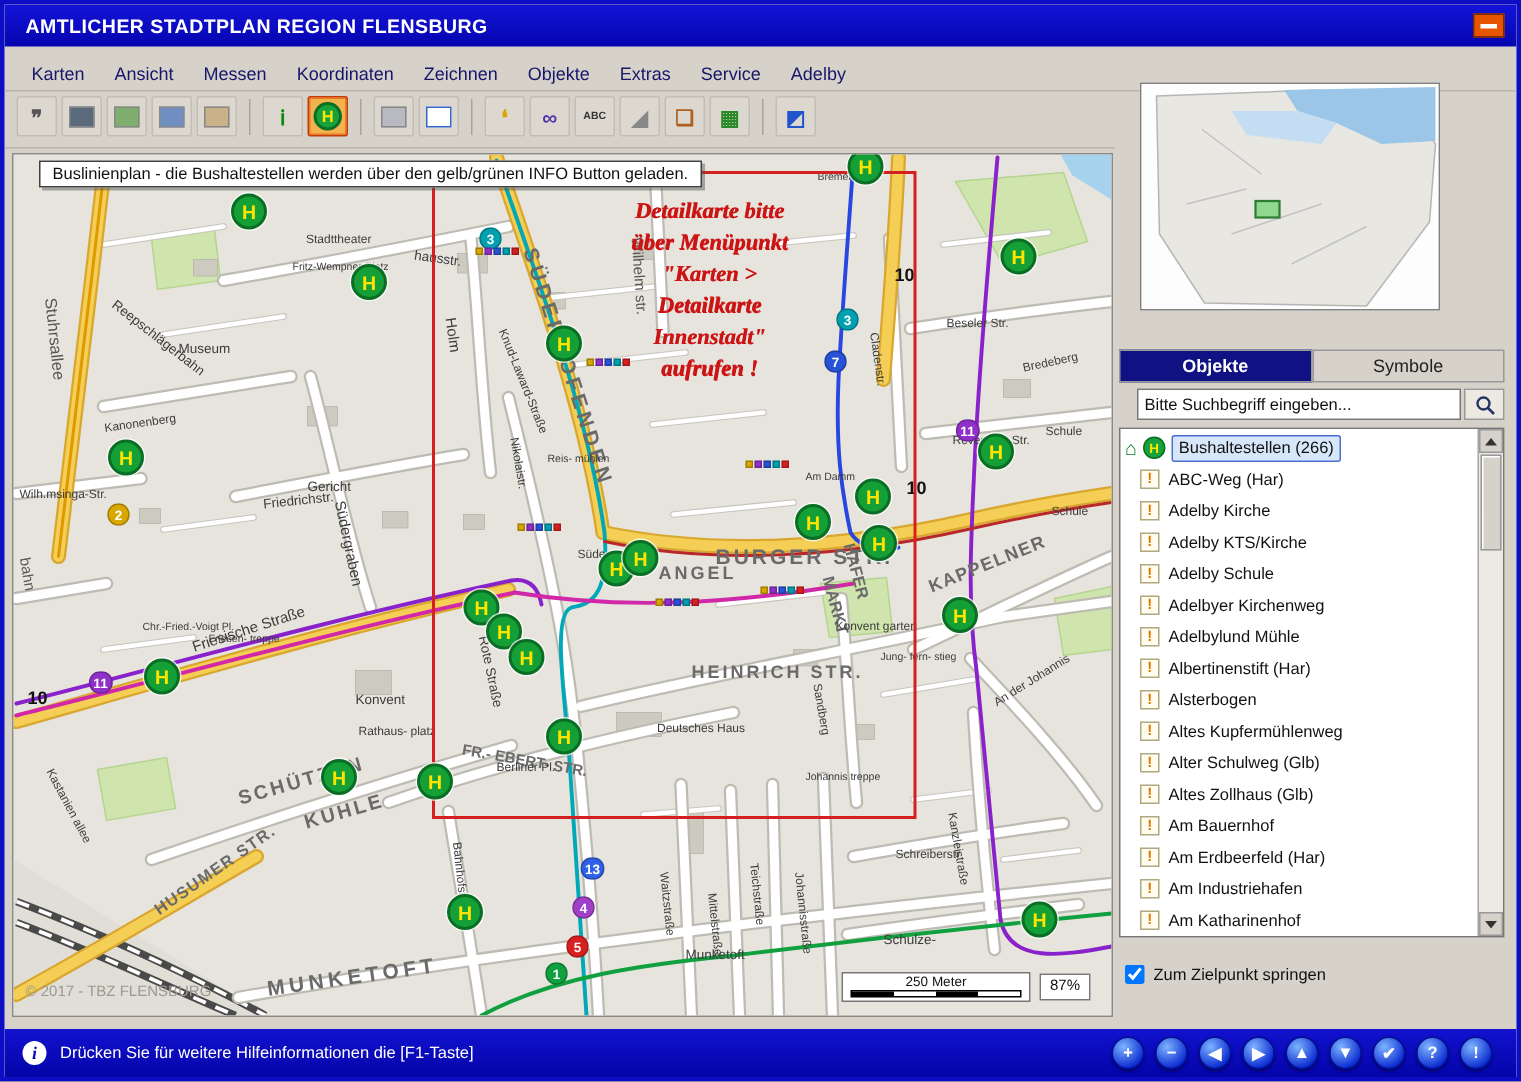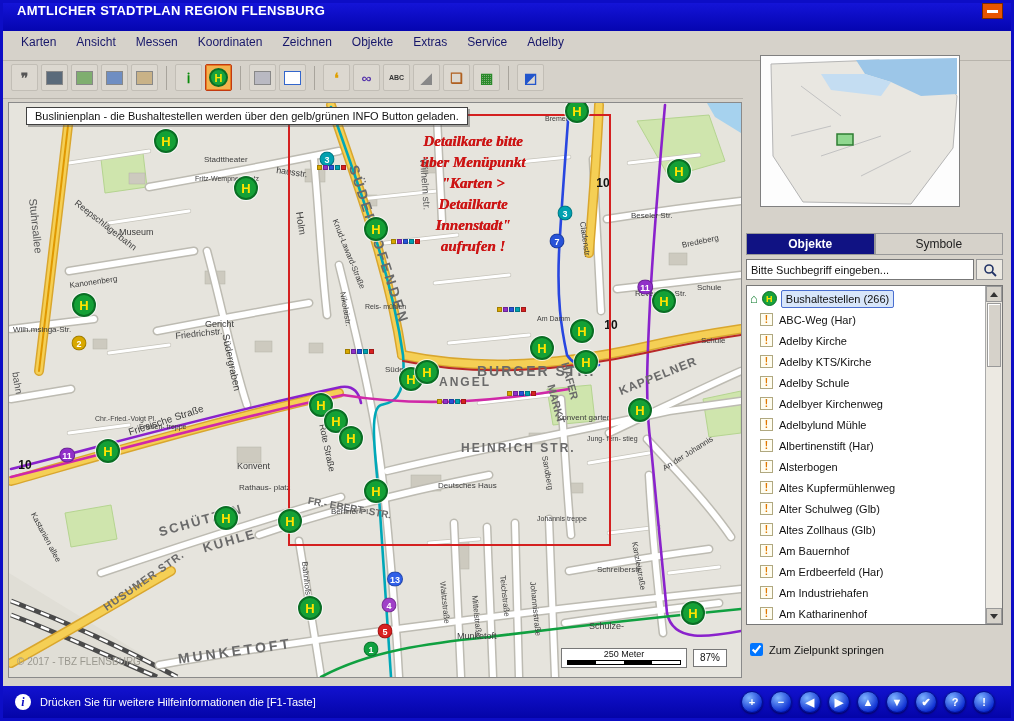--- a/index.html
+++ b/index.html
@@ -1,27 +1,27 @@
 <!DOCTYPE html>
 <html><head>
 <meta charset="utf-8">
 <style>
   *{margin:0;padding:0;box-sizing:border-box}
   html,body{width:1014px;height:721px;overflow:hidden}
   body{font-family:"Liberation Sans",sans-serif;background:#666;position:relative}
   .window{position:absolute;inset:0;border:3px solid #0d0dc6;background:#d6d2ca;overflow:hidden}
 
   
-  .titlebar{position:absolute;left:0;top:0;right:0;height:28px;background:linear-gradient(#1414d8,#0505b0);display:flex;padding:0 8px 0 14px;color:#fff}
+  .titlebar{position:absolute;left:0;top:0;right:0;height:28px;background:linear-gradient(#1414d8,#0505b0);display:flex;align-items:center;padding:0 8px 0 14px;color:#fff}
   .title-text{font-weight:bold;font-size:13px;letter-spacing:.3px}
   .min-btn{margin-left:auto;width:21px;height:16px;background:#e85500;border:1px solid #7a2a00;display:flex;align-items:center;justify-content:center;cursor:pointer}
   .min-glyph{width:11px;height:3px;background:#fff}
 
   
-  .menubar{position:absolute;left:0;top:28px;right:0;height:30px;display:flex;align-items:flex-start;padding:0 8px;border-bottom:1px solid #b8b4ac}
+  .menubar{position:absolute;left:0;top:28px;right:0;height:30px;display:flex;align-items:flex-end;padding:0 8px;border-bottom:1px solid #b8b4ac}
   .menu-item{padding:4px 10px;font-size:12px;color:#16166a;cursor:default}
 
   
   .toolbar{position:absolute;left:0;top:54px;right:268px;height:42px;display:flex;align-items:center;padding:0 8px;gap:3px;border-bottom:1px solid #b8b4ac}
   .tb-btn{width:27px;height:27px;display:flex;align-items:center;justify-content:center;background:#dcd8d0;border:1px solid #c2beb6;border-radius:2px}
   .tb-btn.active{background:#f2b24e;border:1px solid #c23a10;box-shadow:inset 0 0 0 1px #e87a20}
   .tb-glyph{font-size:14px;font-weight:bold;line-height:1}
   .tb-swatch{width:17px;height:14px;border:1px solid #888;display:block}
   .tb-sep{width:1px;height:24px;background:#a8a49c;margin:0 5px}
   .hcircle{display:flex;align-items:center;justify-content:center;border-radius:50%;background:#17a23c;color:#ffe600;font-weight:bold;border:2px solid #0a6e24}
@@ -47,21 +47,21 @@
 
   
   .tooltip-bar{position:absolute;left:23px;top:104px;background:#fff;border:1px solid #404040;box-shadow:2px 2px 0 rgba(80,80,80,.45);padding:2px 8px;font-size:11px;color:#111;z-index:40}
 
   
   .sidebar{position:absolute;left:739px;right:0;top:34px;bottom:34px}
   .minimap{position:absolute;left:18px;top:18px;width:200px;height:152px;background:#fdfdfd;border:1px solid #808080}
   .tabs{position:absolute;left:4px;top:196px;right:8px;height:22px;display:flex}
   .tab{flex:1;display:flex;align-items:center;justify-content:center;font-size:12px;border:1px solid #999;background:#d6d2ca;color:#222;cursor:pointer}
   .tab.active{background:#101283;color:#fff;font-weight:bold}
-  .search-row{position:absolute;left:4px;top:222px;right:8px;height:21px;display:flex}
+  .search-row{position:absolute;left:16px;top:222px;right:8px;height:21px;display:flex}
   .search-input{flex:1;border:1px solid #777;font-size:11px;padding:0 4px;background:#fff;font-family:"Liberation Sans",sans-serif;color:#111}
   .search-btn{width:27px;margin-left:2px;border:1px solid #999;background:#ece9e2;display:flex;align-items:center;justify-content:center;cursor:pointer}
   .listbox{position:absolute;left:4px;top:248px;right:8px;height:340px;background:#fff;border:1px solid #777;display:flex}
   .list-inner{flex:1;overflow:hidden;padding-top:2px}
   .list-header-row{display:flex;align-items:center;gap:4px;height:21px;padding:0 3px;cursor:pointer}
   .home-icon{color:#0a7a2a;font-size:13px;font-weight:bold}
   .list-header-label{background:#d8e6fa;border:1px solid #4a6fd0;border-radius:2px;padding:0 4px;font-size:11px;line-height:16px;color:#111}
   .list-item{display:flex;align-items:center;gap:6px;height:21px;padding:0 3px 0 13px;font-size:11px;color:#111;cursor:pointer}
   .warn-icon{width:13px;height:13px;background:#fffdf0;border:1px solid #b0a880;color:#e07800;font-size:10px;font-weight:bold;display:flex;align-items:center;justify-content:center;flex:0 0 auto}
   .scrollv{width:17px;background:#ece9e2;border-left:1px solid #aaa;display:flex;flex-direction:column}

